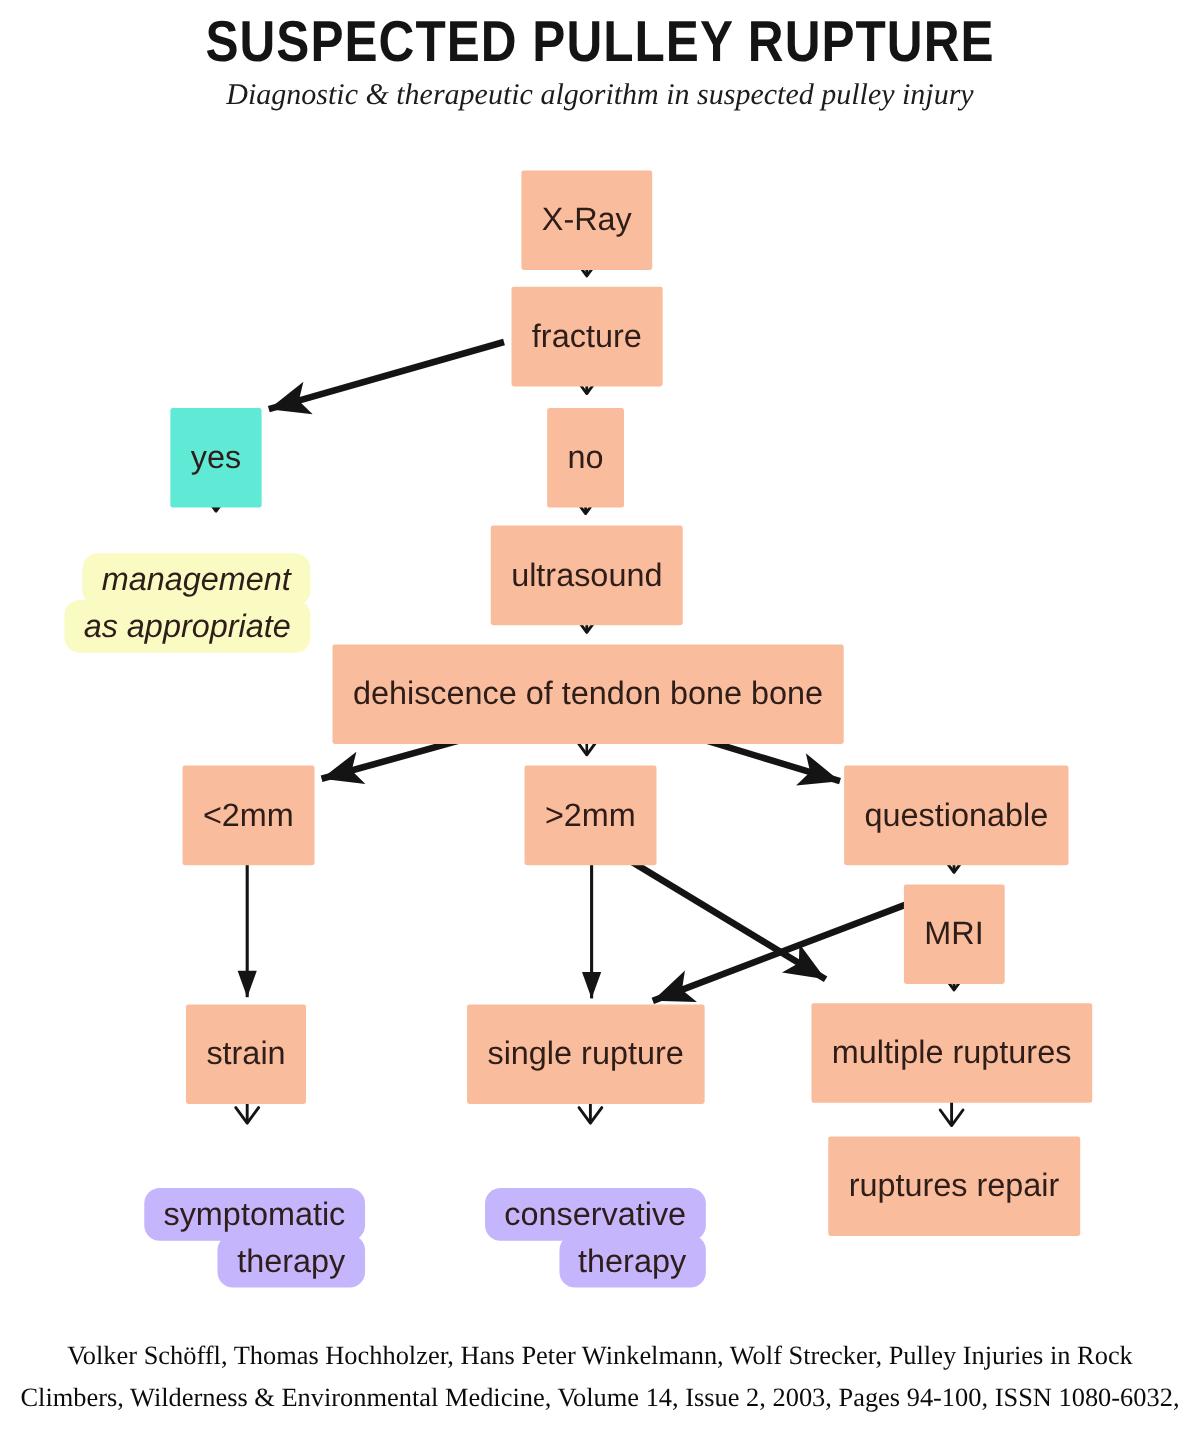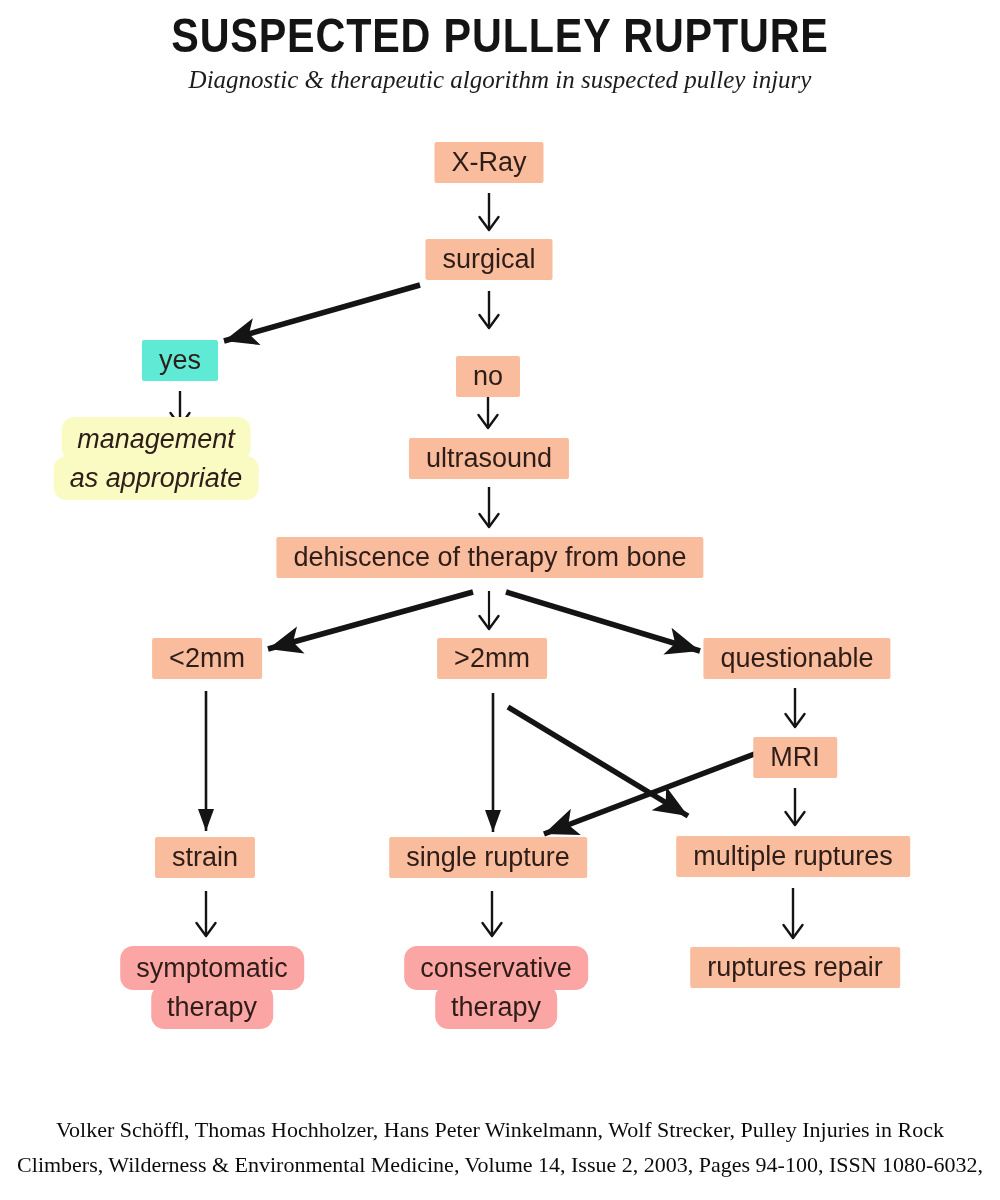--- a/index.html
+++ b/index.html
@@ -4,26 +4,26 @@
 <style>
   html,body{margin:0;padding:0;background:#ffffff;}
   .canvas{position:relative;width:1000px;height:1200px;background:#ffffff;overflow:hidden;
           font-family:"Liberation Sans",sans-serif;}
   .title{position:absolute;left:0;right:0;top:10px;text-align:center;
          font-family:"Liberation Sans",sans-serif;font-weight:700;font-size:48px;line-height:52px;
          color:#141414;transform:scaleX(0.86);transform-origin:50% 50%;letter-spacing:1px;}
   .subtitle{position:absolute;left:0;right:0;top:66px;text-align:center;
             font-family:"Liberation Serif",serif;font-style:italic;font-size:25px;color:#1c1c1c;}
   .node{position:absolute;transform:translateX(-50%);background:#f9bc9c;color:#2e1d18;
-        font-size:27px;line-height:31px;padding:5px 17px;border-radius:2px;white-space:nowrap;
+        font-size:27px;line-height:31px;padding:26px 17px;border-radius:2px;white-space:nowrap;
         text-align:center;}
   .yellow{background:#5eead4;}
   .stack{position:absolute;transform:translateX(-50%);display:flex;flex-direction:column;
-         align-items:center;}
-  .pill{background:#fca5a5;color:#2e1d18;font-size:27px;line-height:32px;padding:6px 16px;
+         align-items:flex-end;margin-top:44px;}
+  .pill{background:#c4b5fd;color:#2e1d18;font-size:27px;line-height:32px;padding:6px 16px;
         border-radius:13px;white-space:nowrap;}
   .stack .pill + .pill{margin-top:-5px;}
   .stack.yellow-stack .pill{background:#fafac3;font-style:italic;}
   .arrows{position:absolute;left:0;top:0;}
   .citation{position:absolute;left:0;right:0;top:1112px;text-align:center;
             font-family:"Liberation Serif",serif;font-size:22px;line-height:35px;color:#0c0c0c;}
   .citation div{white-space:nowrap;}
 </style>
 </head>
 <body>
@@ -62,31 +62,31 @@
     <line x1="493" y1="693" x2="493" y2="832" stroke="#141414" stroke-width="2.6" marker-end="url(#head-tri)"></line>
 
     <line x1="420" y1="285" x2="224" y2="341" stroke="#141414" stroke-width="5.5" marker-end="url(#head-big)"></line>
     <line x1="473" y1="592" x2="268" y2="649" stroke="#141414" stroke-width="5.5" marker-end="url(#head-big)"></line>
     <line x1="506" y1="592" x2="700" y2="651" stroke="#141414" stroke-width="5.5" marker-end="url(#head-big)"></line>
     <line x1="508" y1="707" x2="688" y2="816" stroke="#141414" stroke-width="5.5" marker-end="url(#head-big)"></line>
     <line x1="757" y1="753" x2="544" y2="834" stroke="#141414" stroke-width="5.5" marker-end="url(#head-big)"></line>
   </svg>
 
   <div class="node" style="left:489px;top:142px;">X-Ray</div>
-  <div class="node" style="left:489px;top:239px;">surgical</div>
+  <div class="node" style="left:489px;top:239px;">fracture</div>
   <div class="node yellow" style="left:180px;top:340px;">yes</div>
-  <div class="node" style="left:488px;top:340px;margin-top:16px;">no</div>
+  <div class="node" style="left:488px;top:340px;">no</div>
 
   <div class="stack yellow-stack" style="left:156px;top:417px;">
     <span class="pill">management</span>
     <span class="pill">as appropriate</span>
   </div>
 
   <div class="node" style="left:489px;top:438px;">ultrasound</div>
-  <div class="node" style="left:490px;top:537px;">dehiscence of therapy from bone</div>
+  <div class="node" style="left:490px;top:537px;">dehiscence of tendon bone bone</div>
 
   <div class="node" style="left:207px;top:638px;">&lt;2mm</div>
   <div class="node" style="left:492px;top:638px;">&gt;2mm</div>
   <div class="node" style="left:797px;top:638px;">questionable</div>
 
   <div class="node" style="left:795px;top:737px;">MRI</div>
 
   <div class="node" style="left:205px;top:837px;">strain</div>
   <div class="node" style="left:793px;top:836px;">multiple ruptures</div>
   <div class="node" style="left:488px;top:837px;">single rupture</div>

